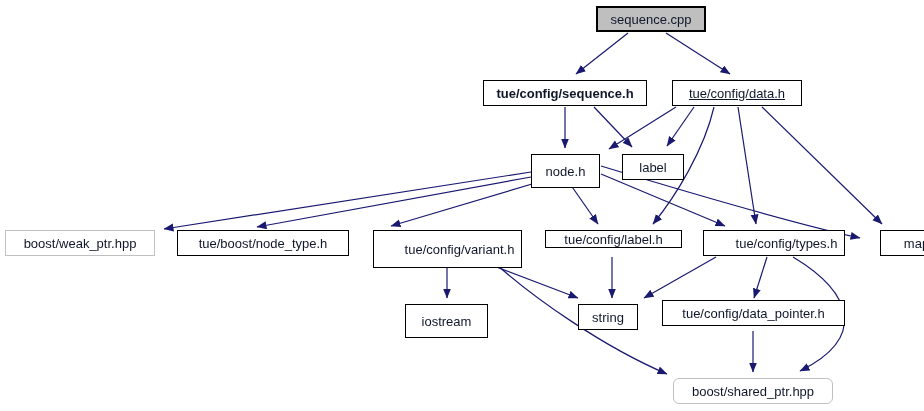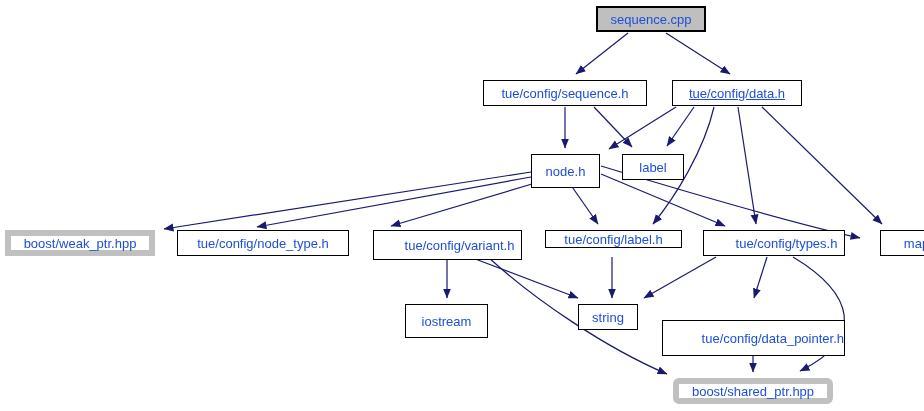--- a/index.html
+++ b/index.html
@@ -18,31 +18,31 @@
   }
   .gnode {
     position: absolute;
     box-sizing: border-box;
     display: flex;
     align-items: center;
     justify-content: center;
     background: #ffffff;
     border: 1px solid #000000;
     font-size: 13px;
-    color: #1d4ed8;
+    color: #0f172a;
     white-space: nowrap;
     cursor: pointer;
   }
   .gnode.root {
     background: #bfbfbf;
     border: 2px solid #000000;
     cursor: default;
   }
   .gnode.external {
-    border: 6px solid #be185d;
+    border: 1px solid #be185d;
     cursor: default;
   }
   .gnode span { pointer-events: none; }
 </style>
 </head>
 <body>
 
 <div id="canvas" style="background: rgb(255, 255, 255);">
   <svg id="edges" width="924" height="411" viewBox="0 0 924 411" xmlns="http://www.w3.org/2000/svg">
     <defs>
@@ -73,56 +73,56 @@
         <path d="M716,257 L644,298" marker-end="url(#arrow)"></path>
         <path d="M767,257 L754,298" marker-end="url(#arrow)"></path>
         <path d="M793,257 C853,293 867,338 800,371" marker-end="url(#arrow)"></path>
         <path d="M753,331 L753,372" marker-end="url(#arrow)"></path>
       </g>
   </svg>
   <div id="nodes">
       <div class="gnode root" style="left: 596px; top: 6px; width: 110px; height: 26px; background: rgb(191, 191, 191);">
         <span>sequence.cpp</span>
       </div>
-      <div class="gnode" style="left: 483px; top: 80px; width: 164px; height: 26px;">
+      <div class="gnode" style="left: 483px; top: 80px; width: 164px; height: 26px; font-weight: bold;">
         <span>tue/config/sequence.h</span>
       </div>
       <div class="gnode" style="left: 672px; top: 80px; width: 130px; height: 26px; text-decoration: underline;">
         <span>tue/config/data.h</span>
       </div>
       <div class="gnode" style="left: 531px; top: 154px; width: 69px; height: 34px;">
         <span>node.h</span>
       </div>
       <div class="gnode" style="left: 622px; top: 154px; width: 62px; height: 26px;">
         <span>label</span>
       </div>
       <div class="gnode external" style="left: 5px; top: 230px; width: 150px; height: 26px; border-color: rgb(192, 192, 192);">
         <span>boost/weak_ptr.hpp</span>
       </div>
       <div class="gnode" style="left: 177px; top: 230px; width: 172px; height: 26px;">
-        <span>tue/config/node_type.h</span>
+        <span>tue/boost/node_type.h</span>
       </div>
-      <div class="gnode" style="left: 373px; top: 230px; width: 149px; height: 30px; padding-left: 24px;">
+      <div class="gnode" style="left: 373px; top: 230px; width: 149px; height: 38px; padding-left: 24px;">
         <span>tue/config/variant.h</span>
       </div>
       <div class="gnode" style="left: 545px; top: 230px; width: 137px; height: 18px;">
         <span>tue/config/label.h</span>
       </div>
       <div class="gnode" style="left: 703px; top: 230px; width: 142px; height: 26px; padding-left: 25px;">
         <span>tue/config/types.h</span>
       </div>
       <div class="gnode" style="left: 880px; top: 230px; width: 73px; height: 26px;">
         <span>map</span>
       </div>
       <div class="gnode" style="left: 405px; top: 304px; width: 83px; height: 34px;">
         <span>iostream</span>
       </div>
       <div class="gnode" style="left: 578px; top: 304px; width: 60px; height: 26px; text-align: right;">
         <span>string</span>
       </div>
-      <div class="gnode" style="left: 662px; top: 320px; width: 183px; height: 36px; justify-content: flex-end;">
+      <div class="gnode" style="left: 662px; top: 300px; width: 183px; height: 26px;">
         <span>tue/config/data_pointer.h</span>
       </div>
       <div class="gnode external" style="left: 673px; top: 378px; width: 160px; height: 26px; border-color: rgb(192, 192, 192); border-radius: 6px;">
         <span>boost/shared_ptr.hpp</span>
       </div>
     </div>
 </div>
 
 </body></html>

